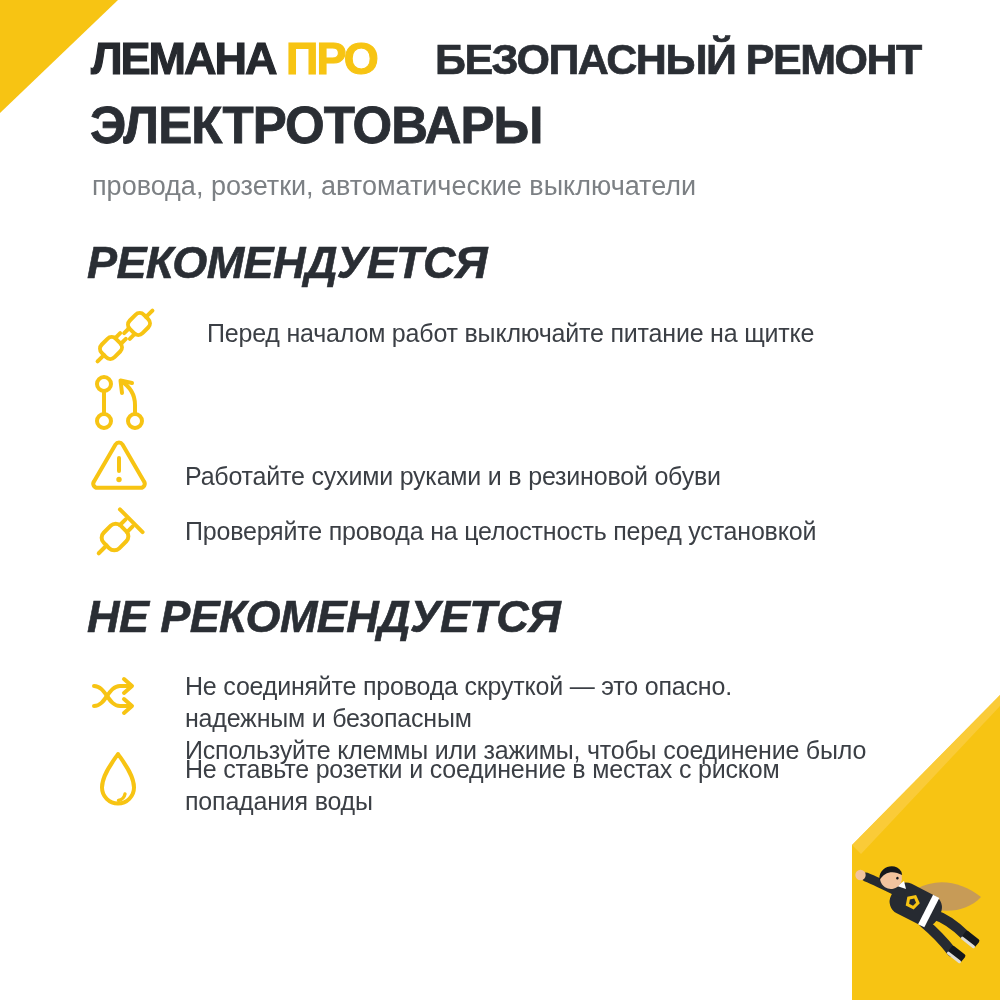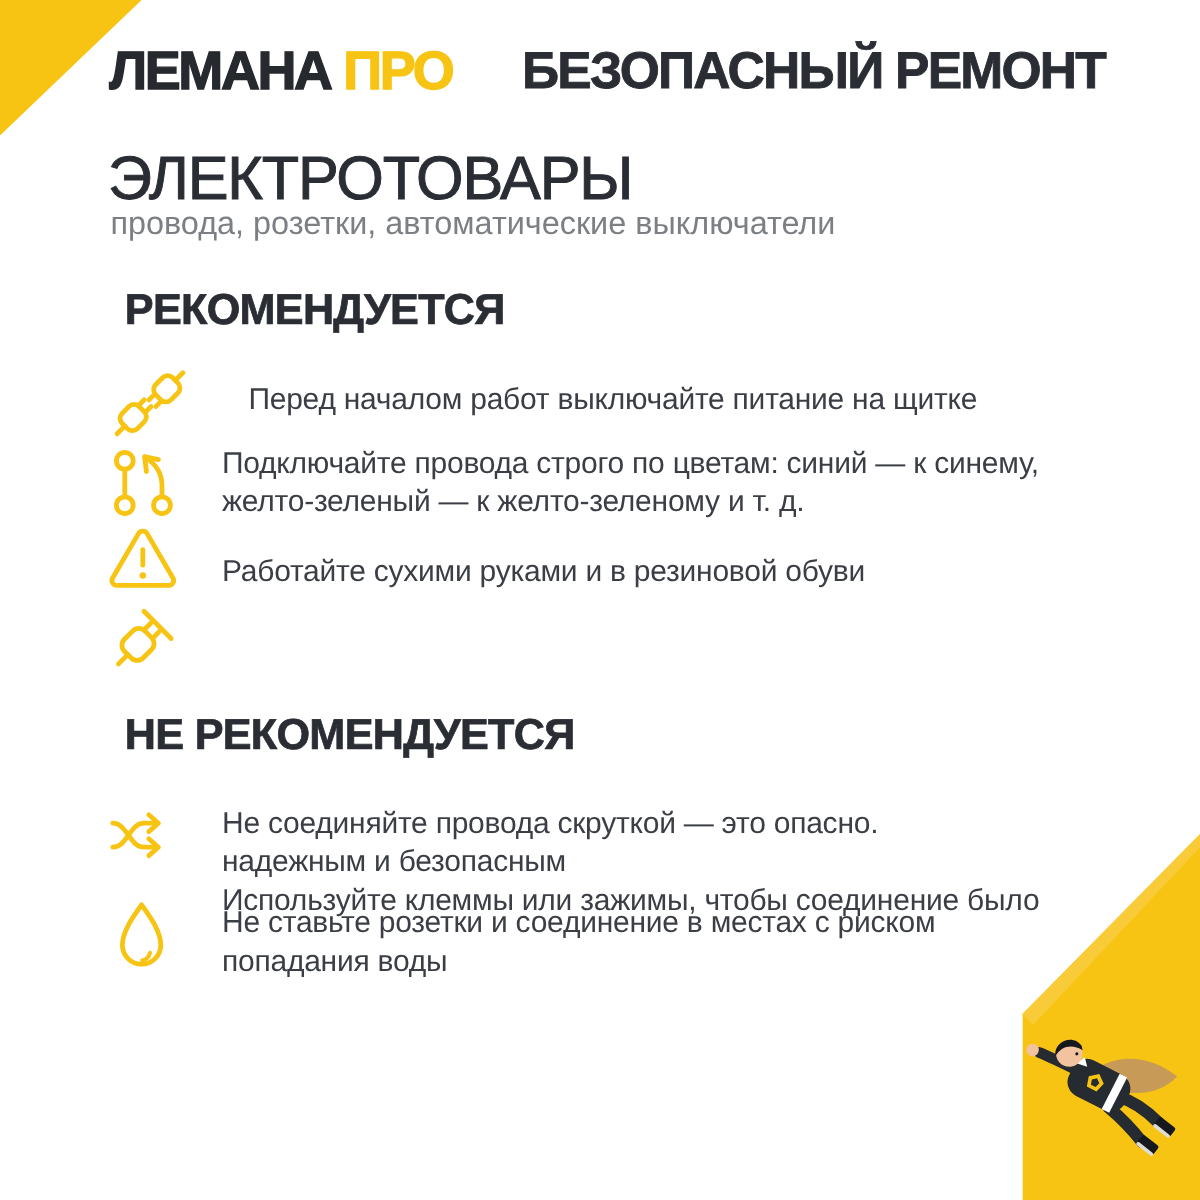--- a/index.html
+++ b/index.html
@@ -28,37 +28,38 @@
   .logo .accent{color:var(--accent_yellow,#F7C413);-webkit-text-stroke:1.1px currentColor;}
   .header-title{
     left:435px;top:38px;
     font-size:43px;font-weight:bold;line-height:1;
     letter-spacing:-1.5px;white-space:nowrap;
     color:var(--dark,#2A2E34);
     -webkit-text-stroke:0.7px currentColor;
   }
   
   .category-title{
-    left:90px;top:123px;
-    font-size:51px;font-weight:normal;line-height:1;
+    left:90px;top:100px;
+    font-size:51px;font-weight:bold;line-height:1;
     letter-spacing:-1px;white-space:nowrap;
     color:var(--dark,#2A2E34);
     -webkit-text-stroke:0.8px currentColor;
   }
   .category-subtitle{
     left:92px;top:171px;
     font-size:27px;line-height:1.15;white-space:nowrap;
     color:var(--muted_gray,#7C8084);
   }
   
   .section-heading{
-    left:104px;
-    font-size:36px;font-weight:bold;line-height:1;
+    left:87px;
+    font-size:45px;font-weight:bold;line-height:1;
     letter-spacing:-0.6px;white-space:nowrap;
     color:var(--dark,#2A2E34);
+    font-style:italic;
     -webkit-text-stroke:0.6px currentColor;
   }
   
   .item-text{
     left:185px;width:740px;
     font-size:25px;line-height:32px;
     letter-spacing:-0.2px;
     color:var(--body_text,#3B3F45);
   }
   .item-text div{white-space:nowrap;}
@@ -125,24 +126,20 @@
       <g class="stroke">
         <circle cx="13" cy="11" r="7"></circle>
         <line x1="13" y1="18" x2="13" y2="41"></line>
         <circle cx="13" cy="48" r="7"></circle>
         <circle cx="44" cy="48" r="7"></circle>
         <path d="M44,41 V32 C44,21 38,13 30,8"></path>
         <polyline points="31,20 29.5,7.5 41,10"></polyline>
       </g>
     </svg>
   </div>
-  <div class="abs item-text" style="top:370px;">
-    <div>Подключайте провода строго по цветам: синий — к синему,</div>
-    <div>желто-зеленый — к желто-зеленому и т. д.</div>
-  </div>
 
   <div class="abs icon" style="left:89px;top:438px;width:60px;height:54px;">
     <svg viewBox="0 0 60 54">
       <path class="stroke" d="M26.5,6.5 a4.2,4.2 0 0 1 7,0 L55,43.5 a4,4 0 0 1 -3.5,6.3 h-43 a4,4 0 0 1 -3.5,-6.3 Z"></path>
       <line class="stroke" x1="30" y1="20" x2="30" y2="33"></line>
       <circle cx="30" cy="41.5" r="2.7" fill="currentColor"></circle>
     </svg>
   </div>
   <div class="abs item-text" style="top:460px;">
     <div>Работайте сухими руками и в резиновой обуви</div>
@@ -152,20 +149,23 @@
     <svg viewBox="0 0 68 68">
       <g class="stroke" transform="translate(29,39) rotate(-45)">
         <rect x="-12" y="-11" width="24" height="22" rx="7"></rect>
         <line x1="12" y1="-5" x2="20" y2="-5"></line>
         <line x1="12" y1="5" x2="20" y2="5"></line>
         <line x1="23" y1="-16" x2="23" y2="16"></line>
         <line x1="-12" y1="0" x2="-23" y2="0"></line>
       </g>
     </svg>
   </div>
+  <div class="abs item-text" style="top:515px;">
+    <div>Проверяйте провода на целостность перед установкой</div>
+  </div>
 
   <div class="abs section-heading" style="top:594px;">НЕ РЕКОМЕНДУЕТСЯ</div>
 
   <div class="abs icon" style="left:90px;top:674px;width:56px;height:44px;">
     <svg viewBox="0 0 56 44">
       <g class="stroke">
         <path d="M4,32 C16,32 18,12 30,12 L38,12"></path>
         <polyline points="34,5 42,12 34,19"></polyline>
         <path d="M4,12 C16,12 18,32 30,32 L38,32"></path>
         <polyline points="34,25 42,32 34,39"></polyline>

